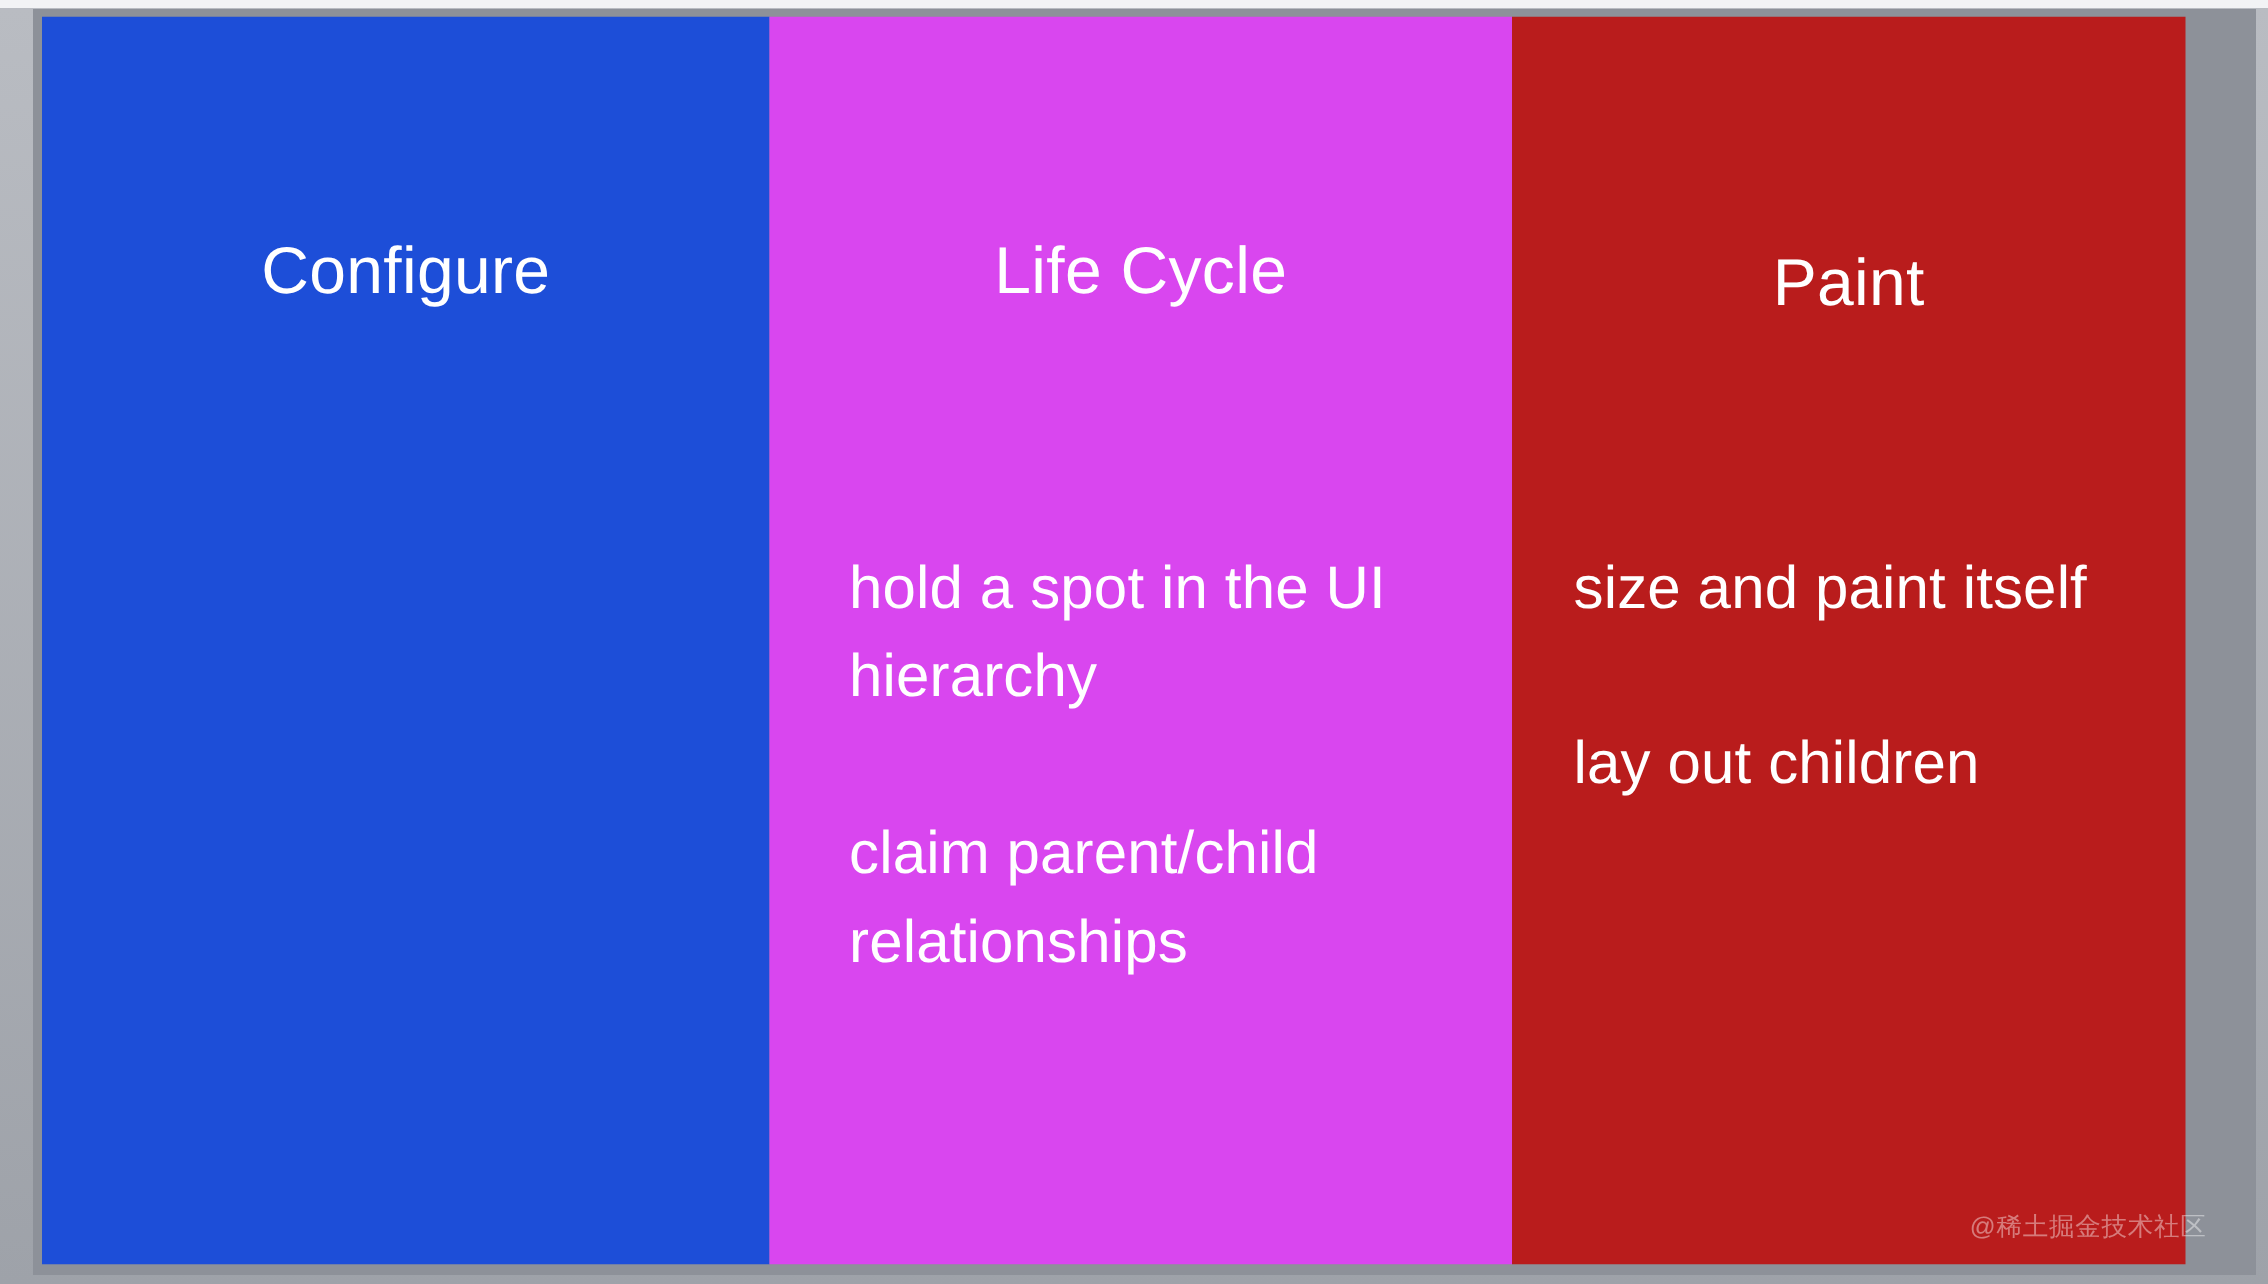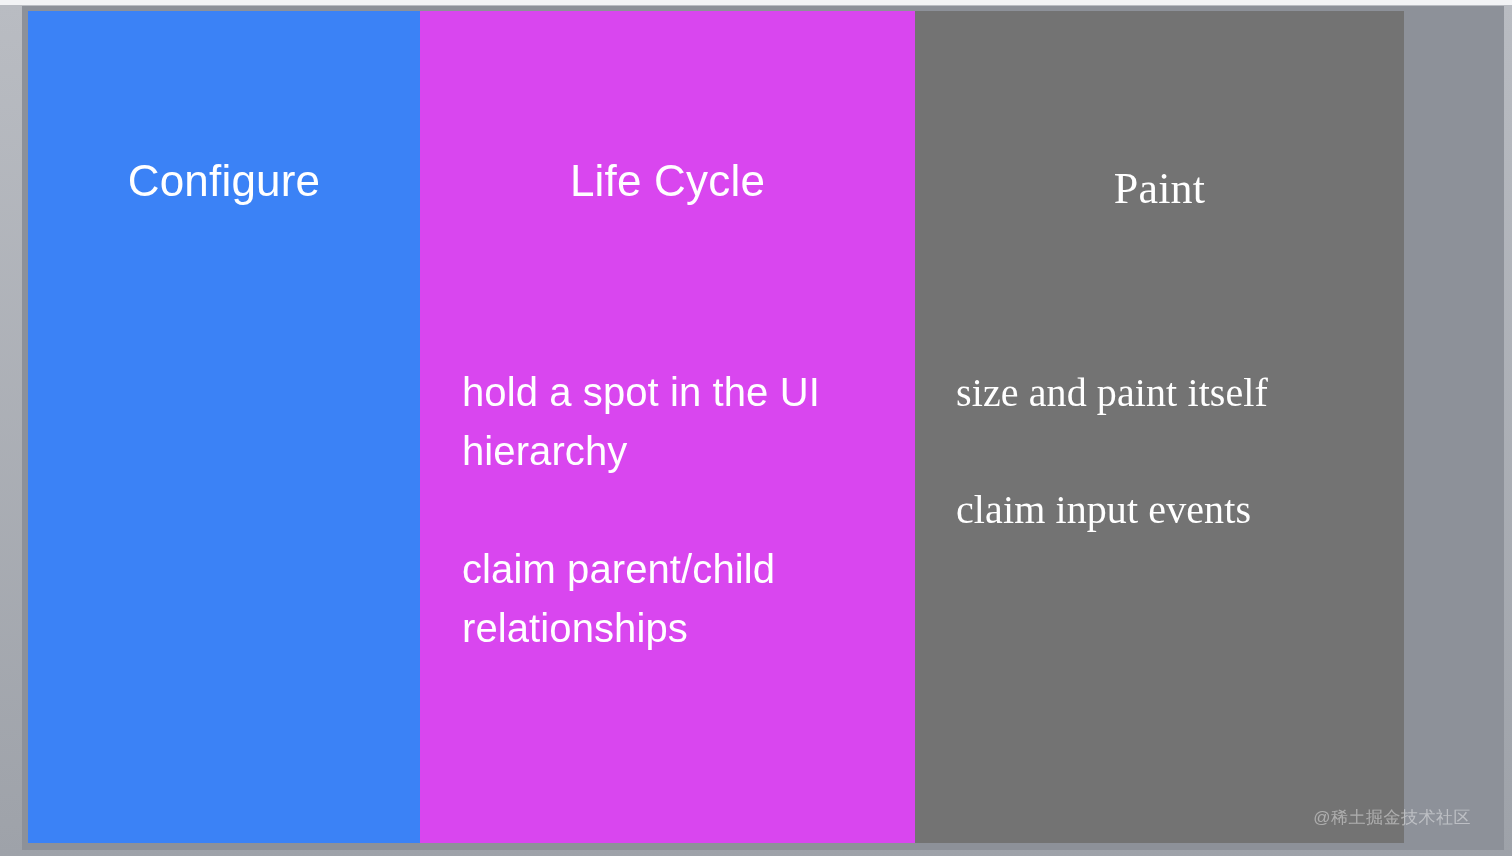--- a/index.html
+++ b/index.html
@@ -42,31 +42,30 @@
     overflow: hidden;
     display: flex;
   }
 
   .column {
     position: relative;
     height: 100%;
     box-sizing: border-box;
   }
   .col-configure {
-    width: 392px;
-    background: #3b82f6;
+    width: 485px;
+    background: #1d4ed8;
   }
   .col-lifecycle {
     width: 495px;
     background: #d946ef;
   }
   .col-paint {
-    width: 489px;
-    background: #737373;
-    font-family: Liberation Serif, serif;
+    width: 449px;
+    background: #b91c1c;
   }
 
   .col-heading {
     position: absolute;
     left: 0;
     width: 100%;
     text-align: center;
     color: #ffffff;
     font-size: 44px;
     font-weight: 400;
@@ -90,21 +89,21 @@
   .col-configure .col-body { left: 60px;  width: 400px; }
   .col-lifecycle .col-body { left: 42px;  width: 400px; }
   .col-paint     .col-body { left: 41px;  width: 420px; }
 
   .body-item {
     margin: 0 0 58px 0;
   }
   .body-item:last-child {
     margin-bottom: 0;
   }
-  .col-lifecycle .body-item { margin-bottom: 59px; }
+  .col-lifecycle .body-item { margin-bottom: 59px; margin-left: 11px; }
 
   .watermark {
     position: absolute;
     right: 26px;
     bottom: 14px;
     color: rgba(255, 255, 255, 0.42);
     font-size: 17px;
     font-weight: 400;
     letter-spacing: 0.5px;
     white-space: nowrap;
@@ -130,19 +129,19 @@
     <div class="col-body">
       <p class="body-item">hold a spot in the UI hierarchy</p>
       <p class="body-item">claim parent/child relationships</p>
     </div>
   </div>
 
   <div class="column col-paint">
     <div class="col-heading">Paint</div>
     <div class="col-body">
       <p class="body-item">size and paint itself</p>
-      <p class="body-item">claim input events</p>
+      <p class="body-item">lay out children</p>
     </div>
   </div>
 
   <div class="watermark">@稀土掘金技术社区</div>
 
 </div>
 
 </body></html>

